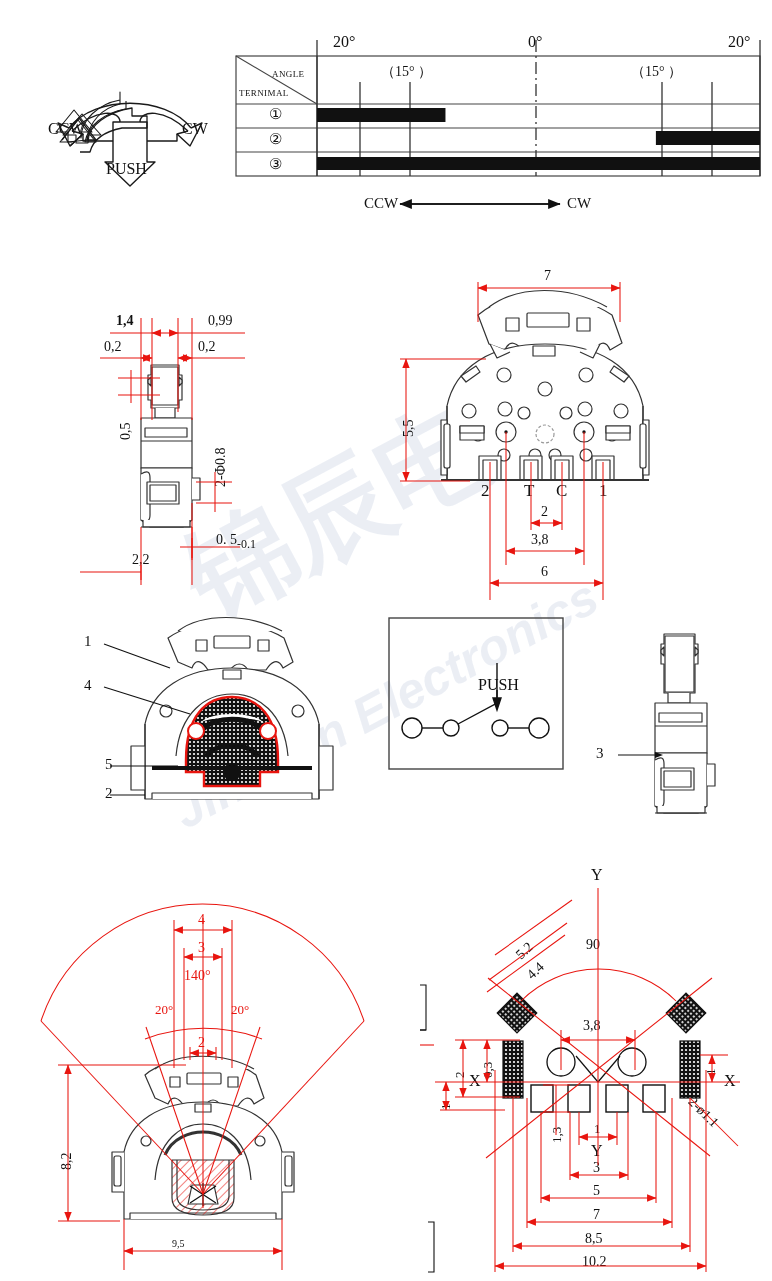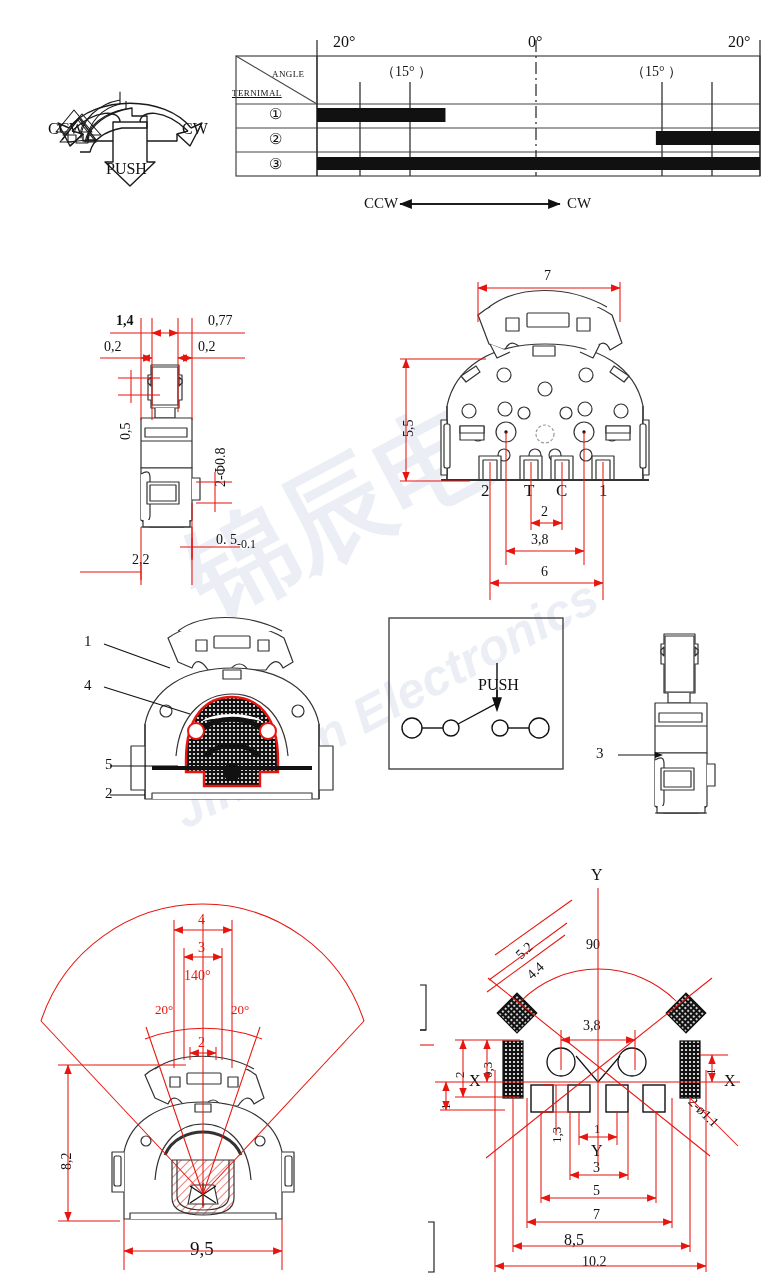--- a/index.html
+++ b/index.html
@@ -529,37 +529,37 @@
   <g stroke="#e8150f" stroke-width="1.1" fill="none">
     <line x1="420" y1="1045" x2="434" y2="1045"></line>
   </g>
 </svg>
 
 <div class="lbl blk" style="left:48px;top:120px;font-size:16px;">CCW</div>
 <div class="lbl blk" style="left:182px;top:120px;font-size:16px;">CW</div>
 <div class="lbl blk" style="left:106px;top:160px;font-size:16px;">PUSH</div>
 
 <div class="lbl blk" style="left:272px;top:69px;font-size:9px;letter-spacing:0.4px;">ANGLE</div>
-<div class="lbl blk" style="left:232px;top:88px;font-size:9px;letter-spacing:0.4px;text-decoration:underline;">TERNIMAL</div>
+<div class="lbl blk" style="left:239px;top:88px;font-size:9px;letter-spacing:0.4px;">TERNIMAL</div>
 
 <div class="lbl blk" style="left:333px;top:33px;font-size:16px;">20°</div>
 <div class="lbl blk" style="left:528px;top:33px;font-size:16px;">0°</div>
 <div class="lbl blk" style="left:728px;top:33px;font-size:16px;">20°</div>
 <div class="lbl blk" style="left:381px;top:63px;font-size:14px;">（15°  ）</div>
 <div class="lbl blk" style="left:631px;top:63px;font-size:14px;">（15°  ）</div>
 
 <div class="lbl blk" style="left:269px;top:105px;font-size:15px;">①</div>
 <div class="lbl blk" style="left:269px;top:130px;font-size:15px;">②</div>
 <div class="lbl blk" style="left:269px;top:155px;font-size:15px;">③</div>
 
 <div class="lbl blk" style="left:364px;top:195px;font-size:15px;">CCW</div>
 <div class="lbl blk" style="left:567px;top:195px;font-size:15px;">CW</div>
 
 <div class="lbl blk" style="left:116px;top:313px;font-size:14px;font-weight:bold;">1,4</div>
-<div class="lbl blk" style="left:208px;top:313px;font-size:14px;">0,77</div>
+<div class="lbl blk" style="left:208px;top:313px;font-size:14px;">0,99</div>
 <div class="lbl blk" style="left:104px;top:339px;font-size:14px;">0,2</div>
 <div class="lbl blk" style="left:198px;top:339px;font-size:14px;">0,2</div>
 <div class="lbl blk vert" style="left:118px;top:440px;font-size:14px;">0,5</div>
 <div class="lbl blk vert" style="left:213px;top:487px;font-size:14px;">2-Φ0.8</div>
 <div class="lbl blk" style="left:216px;top:532px;font-size:14px;">
   <span>0. 5</span><span class="tiny" style="vertical-align:sub;">-0.1</span>
 </div>
 <div class="lbl blk" style="left:88px;top:552px;font-size:14px;margin-left:44px;">2,2</div>
 
 <div class="lbl blk" style="left:544px;top:268px;font-size:14px;">7</div>
@@ -583,36 +583,36 @@
 
 <div class="lbl blk" style="left:596px;top:745px;font-size:15px;">3</div>
 
 <div class="lbl red" style="left:198px;top:912px;font-size:14px;">4</div>
 <div class="lbl red" style="left:198px;top:940px;font-size:14px;">3</div>
 <div class="lbl red" style="left:184px;top:968px;font-size:14px;">140°</div>
 <div class="lbl red" style="left:155px;top:1002px;font-size:13px;">20°</div>
 <div class="lbl red" style="left:231px;top:1002px;font-size:13px;">20°</div>
 <div class="lbl red" style="left:198px;top:1035px;font-size:14px;">2</div>
 <div class="lbl blk vert" style="left:59px;top:1170px;font-size:14px;">8,2</div>
-<div class="lbl blk" style="left:190px;top:1238px;font-size:19px;">9,5</div>
+<div class="lbl blk" style="left:172px;top:1238px;font-size:10px;">9,5</div>
 
 <div class="lbl blk" style="left:591px;top:866px;font-size:16px;">Y</div>
 <div class="lbl blk" style="left:591px;top:1142px;font-size:16px;">Y</div>
 <div class="lbl blk" style="left:469px;top:1072px;font-size:16px;">X</div>
 <div class="lbl blk" style="left:724px;top:1072px;font-size:16px;">X</div>
 <div class="lbl blk" style="left:516px;top:943px;font-size:14px;transform:rotate(-43deg);">5.2</div>
 <div class="lbl blk" style="left:527px;top:963px;font-size:14px;transform:rotate(-43deg);">4.4</div>
 <div class="lbl blk" style="left:586px;top:937px;font-size:14px;">90</div>
 <div class="lbl blk" style="left:583px;top:1018px;font-size:14px;">3,8</div>
 <div class="lbl blk vert" style="left:452px;top:1078px;font-size:13px;">2</div>
 <div class="lbl blk vert" style="left:480px;top:1078px;font-size:13px;">0,3</div>
 <div class="lbl blk vert" style="left:438px;top:1110px;font-size:13px;">1</div>
 <div class="lbl blk vert" style="left:703px;top:1075px;font-size:13px;">1</div>
 <div class="lbl blk vert" style="left:549px;top:1143px;font-size:13px;">1,3</div>
 <div class="lbl blk" style="left:594px;top:1121px;font-size:13px;">1</div>
 <div class="lbl blk" style="left:593px;top:1160px;font-size:14px;">3</div>
 <div class="lbl blk" style="left:593px;top:1183px;font-size:14px;">5</div>
 <div class="lbl blk" style="left:593px;top:1207px;font-size:14px;">7</div>
-<div class="lbl blk" style="left:564px;top:1231px;font-size:16px;">8,5</div>
+<div class="lbl blk" style="left:585px;top:1231px;font-size:14px;">8,5</div>
 <div class="lbl blk" style="left:582px;top:1254px;font-size:14px;text-align:right;">10.2</div>
 <div class="lbl blk" style="left:696px;top:1094px;font-size:14px;transform:rotate(45deg);transform-origin:left top;">2-ø1.1</div>
 
 </div>
 
 </body></html>

